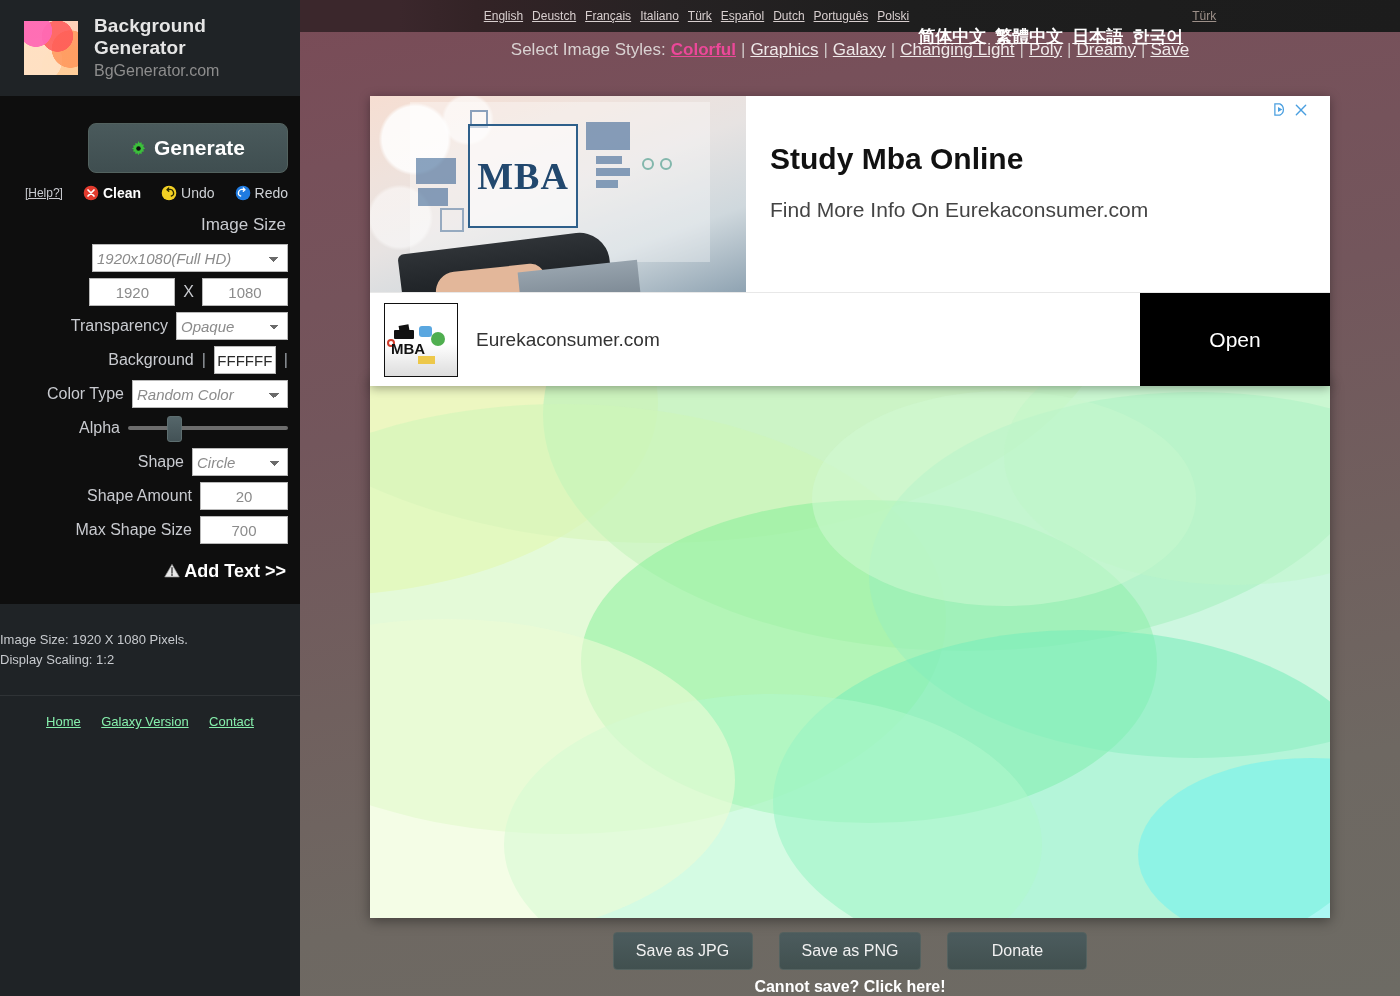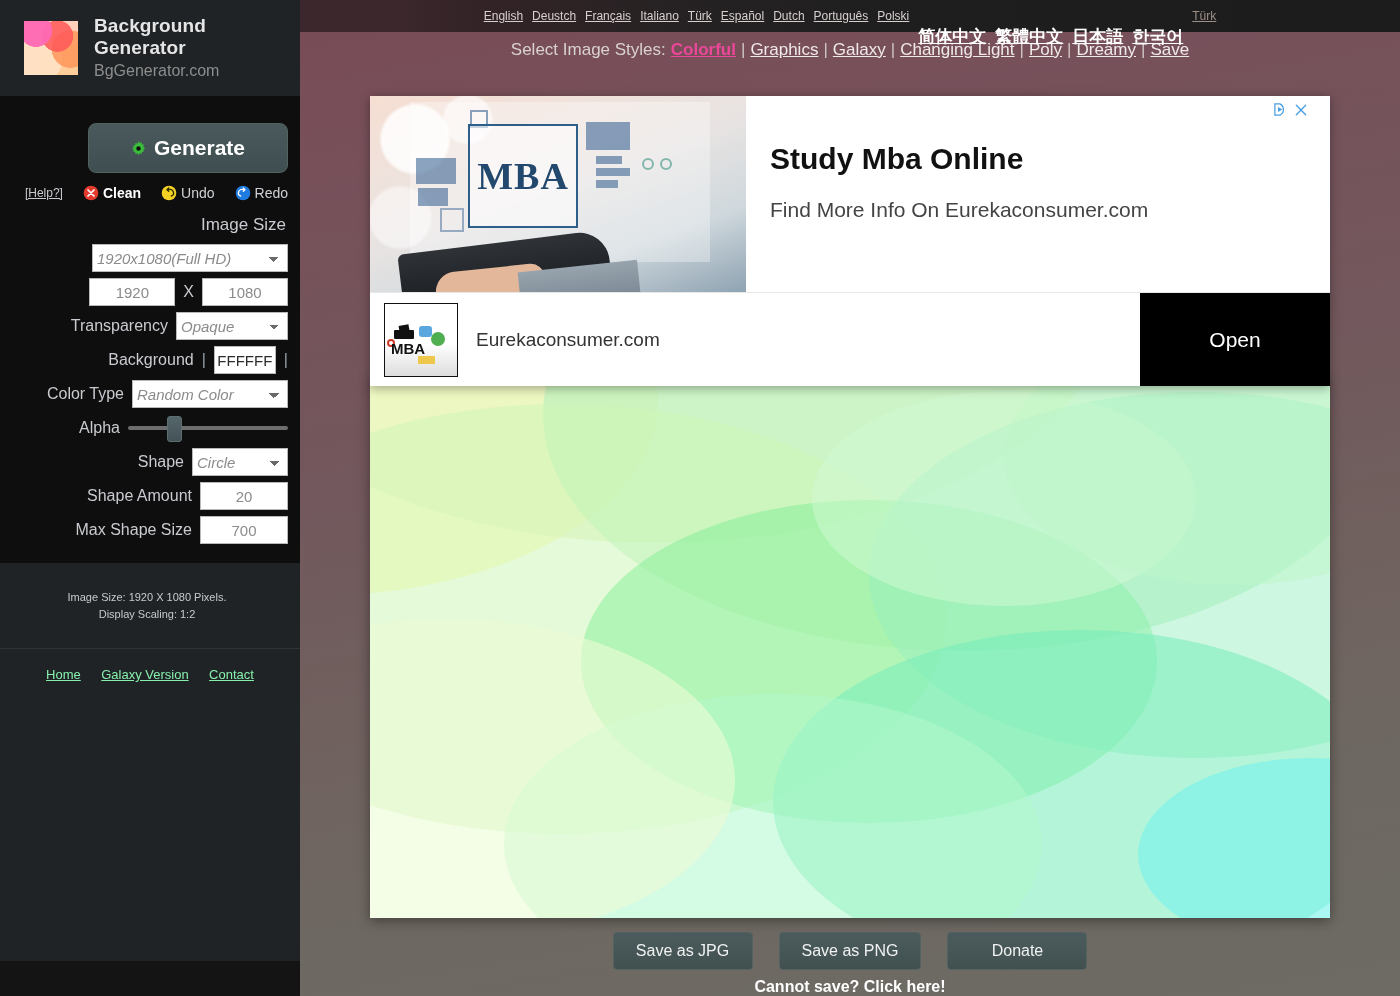--- a/index.html
+++ b/index.html
@@ -96,22 +96,22 @@
   .slider-wrap { position: relative; width: 160px; height: 28px; }
   .slider-track { position: absolute; top: 12px; left: 0; width: 160px; height: 4px; background: #6d6d6d; border-radius: 2px; }
   .slider-thumb { position: absolute; top: 2px; left: 36px; width: 15px; height: 26px; border-radius: 3px;
     background: linear-gradient(180deg,#55666a,#435256); border: 1px solid #5d6e70; cursor: pointer; }
 
   .addtext { text-align: right; padding: 14px 6px 4px 0; }
   .addtext a { color: #ffffff; font-size: 18px; font-weight: bold; text-decoration: none; cursor: pointer; }
   .at-ic { display:inline-block; vertical-align:-2px; margin-right: 4px; }
 
   .info {
-    background: #1f2326; color: #c7cace; font-size: 11px;
-    text-align: center; padding: 26px 6px 26px 0; line-height: 1.5;
+    background: #1f2326; color: #c7cace; font-size: 13px;
+    text-align: left; padding: 26px 6px 26px 0; line-height: 1.5;
     border-bottom: 1px solid #2f3336;
   }
   .footer-links { background: #1f2326; text-align: center; padding: 16px 0 18px 0; }
   .footer-links a { color: #86efac; font-size: 13px; text-decoration: underline; margin: 0 8px; cursor: pointer; }
   .sidebar-fill { background: #1f2326; height: 260px; }
 
   
   #topbar {
     position: absolute; left: 300px; top: 0; width: 1100px; height: 32px;
     background: linear-gradient(90deg, #3b272c 0%, #3b272c 9%, #332326 16%, #262223 34%, #1e1e1e 55%, #1c1c1c 100%);
@@ -333,20 +333,30 @@
       <div class="row">
         <span class="row-label">Shape Amount</span>
         <input class="ctrl in-num" value="20" style="">
       </div>
 
       <div class="row">
         <span class="row-label">Max Shape Size</span>
         <input class="ctrl in-num" value="700" style="">
       </div>
 
+      <div class="addtext">
+        <a>
+          <span class="at-ic">
+            <svg width="16" height="16" viewBox="0 0 24 24">
+              <path d="M12 2 L23 21 H1 Z" fill="#e9e9e9" stroke="#8a8a8a" stroke-width="1"></path>
+              <path d="M12 7 L12 15 M12 17 L12 18.6" stroke="#3a3a3a" stroke-width="2" stroke-linecap="round"></path>
+            </svg>
+          </span><span>Add Text &gt;&gt;</span>
+        </a>
+      </div>
     </div>
 
     <div class="info">
       <div>Image Size: 1920 X 1080 Pixels.</div>
       <div>Display Scaling: 1:2</div>
     </div>
 
     <div class="footer-links">
       <a>Home</a>
       <a>Galaxy Version</a>

